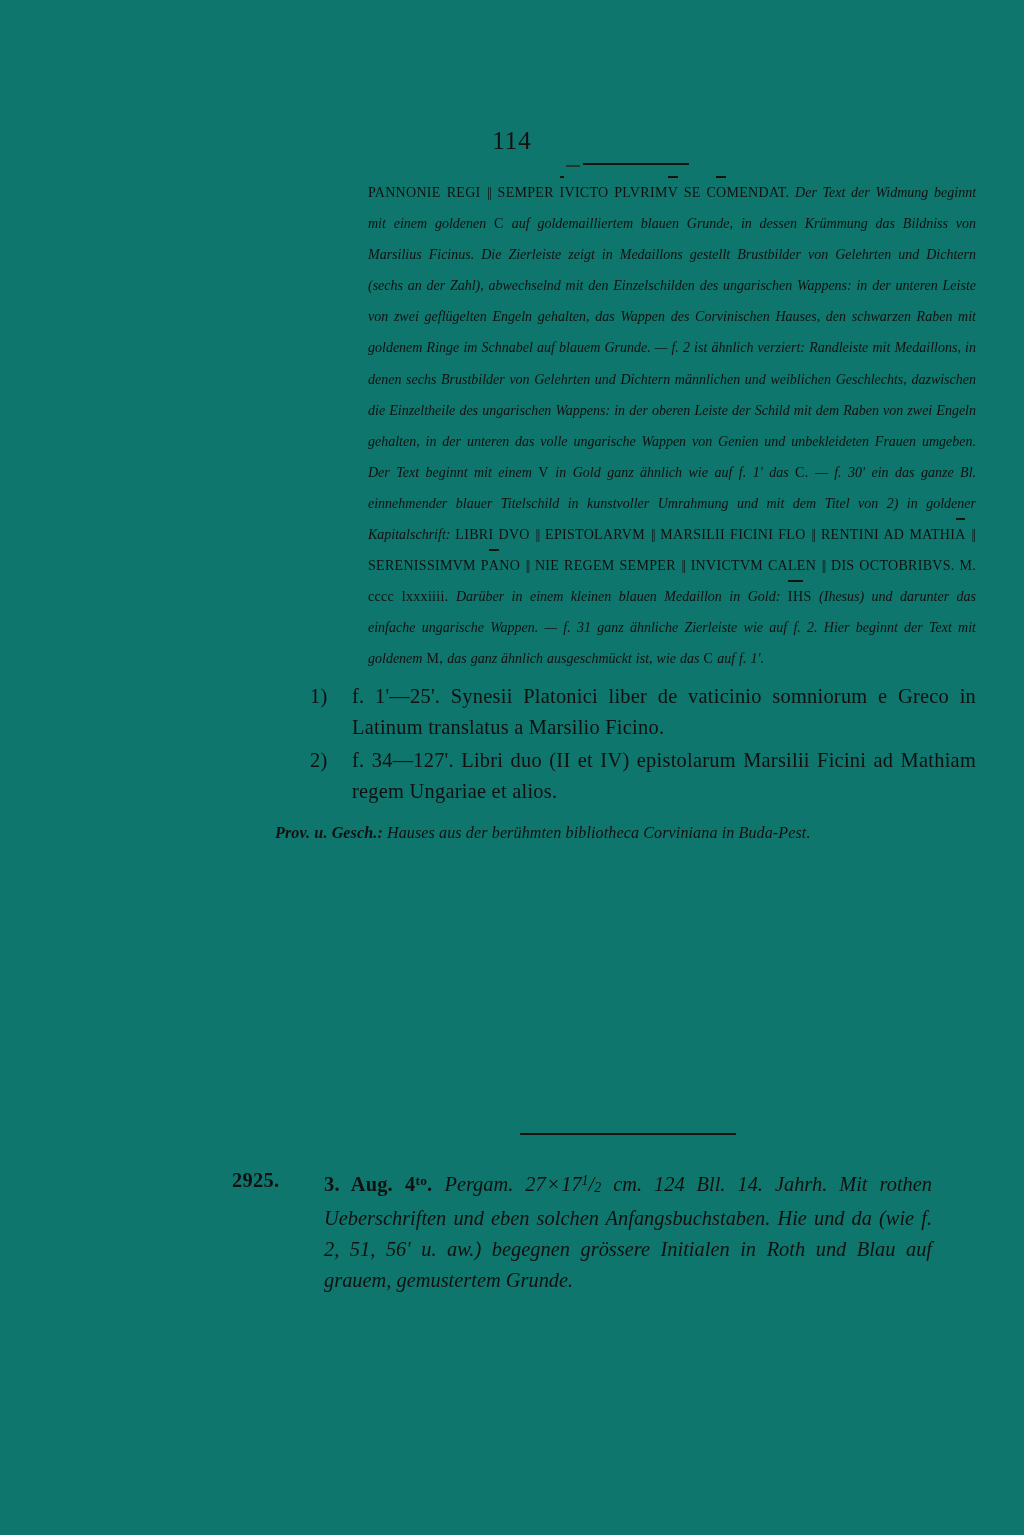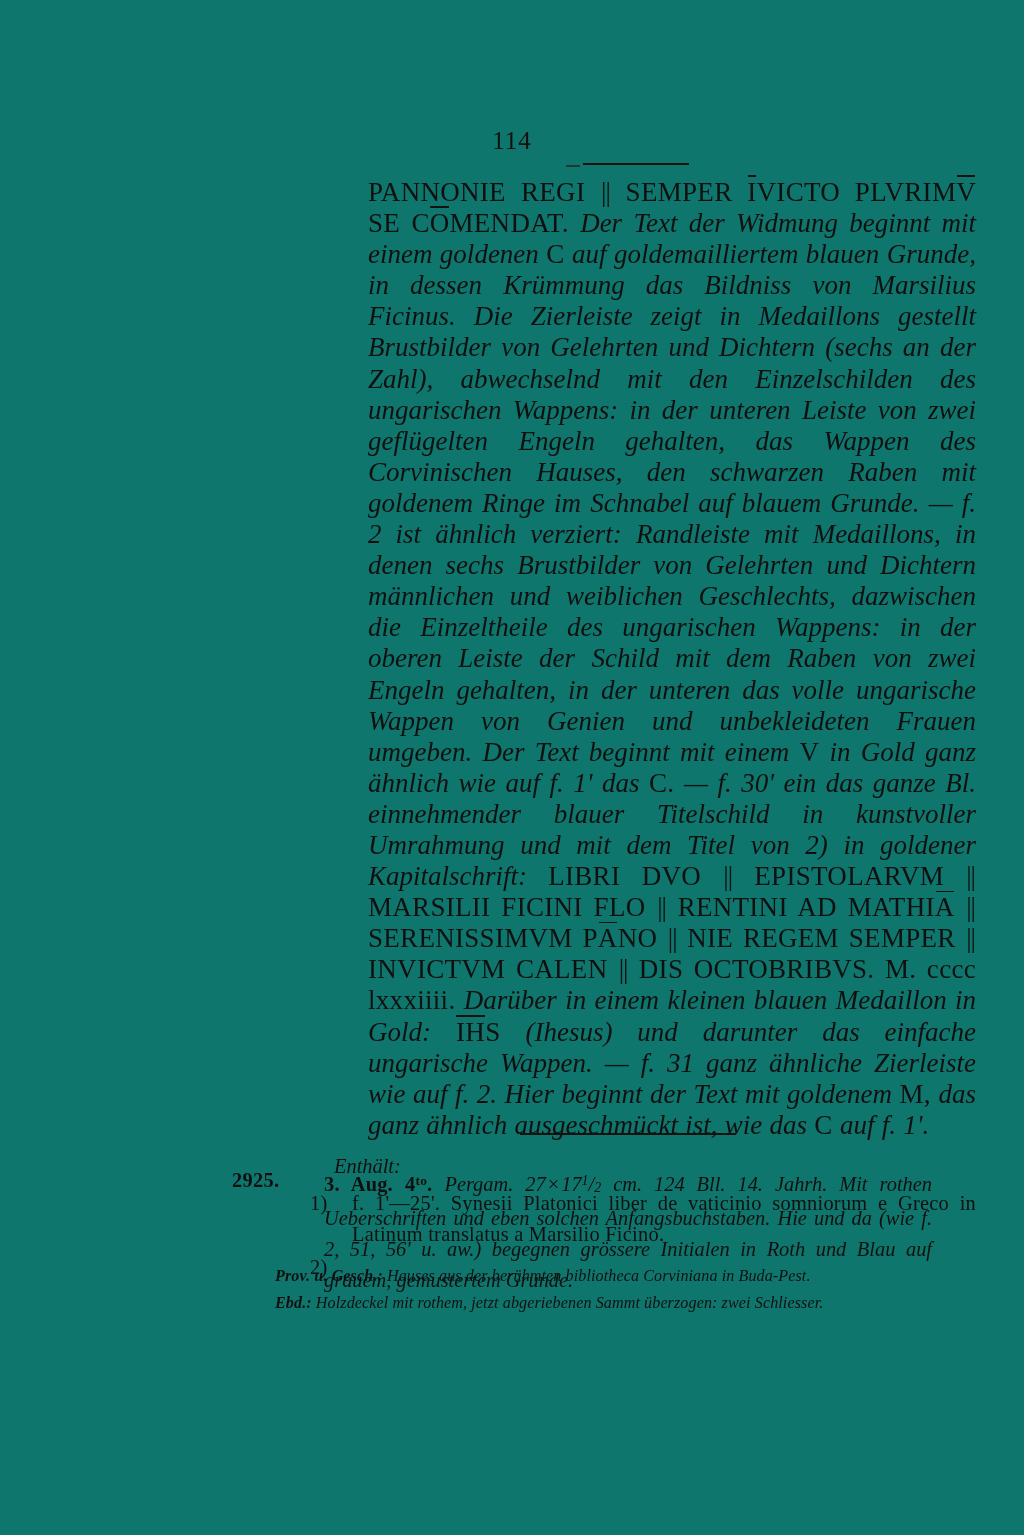--- a/index.html
+++ b/index.html
@@ -54,21 +54,21 @@
 
   
   .column {
     position: absolute;
     left: 368px;
     top: 177px;
     width: 608px;
   }
 
   .para {
-    font-size: 27px;
+    font-size: 14px;
     line-height: 31.1px;
     text-align: justify;
     text-align-last: left;
     margin: 0;
     -webkit-hyphens: none;
     hyphens: none;
     word-spacing: .5px;
   }
   
   .rom {
@@ -217,35 +217,34 @@
   <div class="header">
     <span class="folio">114</span>
   </div>
   <div class="header-rule-tick"></div>
   <div class="header-rule"></div>
 
   <div class="column">
 
     <p class="para"><span class="caps">PANNONIE REGI</span> <span class="brk">||</span> <span class="caps">SEMPER</span> <span class="caps"><span class="mac">I</span>VICTO</span> <span class="caps">PLVRIM<span class="mac">V</span></span> <span class="caps">SE</span> <span class="caps">C<span class="mac">O</span>MENDAT.</span> <span class="it">Der Text der Widmung beginnt mit einem goldenen</span> <span class="rom">C</span> <span class="it">auf goldemailliertem blauen Grunde, in dessen Krümmung das Bildniss von Marsilius Ficinus. Die Zierleiste zeigt in Medaillons gestellt Brustbilder von Gelehrten und Dichtern (sechs an der Zahl), abwechselnd mit den Einzelschilden des ungarischen Wappens: in der unteren Leiste von zwei geflügelten Engeln gehalten, das Wappen des Corvinischen Hauses, den schwarzen Raben mit goldenem Ringe im Schnabel auf blauem Grunde. — f. 2 ist ähnlich verziert: Randleiste mit Medaillons, in denen sechs Brustbilder von Gelehrten und Dichtern männlichen und weiblichen Geschlechts, dazwischen die Einzeltheile des ungarischen Wappens: in der oberen Leiste der Schild mit dem Raben von zwei Engeln gehalten, in der unteren das volle ungarische Wappen von Genien und unbekleideten Frauen umgeben. Der Text beginnt mit einem</span> <span class="rom">V</span> <span class="it">in Gold ganz ähnlich wie auf f. 1' das</span> <span class="rom">C.</span> <span class="it">— f. 30' ein das ganze Bl. einnehmender blauer Titelschild in kunstvoller Umrahmung und mit dem Titel von 2) in goldener Kapitalschrift:</span> <span class="caps">LIBRI DVO</span> <span class="brk">||</span> <span class="caps">EPISTOLARVM</span> <span class="brk">||</span> <span class="caps">MARSILII FICINI FLO</span> <span class="brk">||</span> <span class="caps">RENTINI AD MATHI<span class="mac">A</span></span> <span class="brk">||</span> <span class="caps">SERENISSIMVM P<span class="mac">A</span>NO</span> <span class="brk">||</span> <span class="caps">NIE REGEM SEMPER</span> <span class="brk">||</span> <span class="caps">INVICTVM CALEN</span> <span class="brk">||</span> <span class="caps">DIS OCTOBRIBVS. M. cccc lxxxiiii.</span> <span class="it">Darüber in einem kleinen blauen Medaillon in Gold:</span> <span class="rom"><span class="mac mac-wide">IH</span>S</span> <span class="it">(Ihesus) und darunter das einfache ungarische Wappen. — f. 31 ganz ähnliche Zierleiste wie auf f. 2. Hier beginnt der Text mit goldenem</span> <span class="rom">M,</span> <span class="it">das ganz ähnlich ausgeschmückt ist, wie das</span> <span class="rom">C</span> <span class="it">auf f. 1'.</span></p>
 
-    <div class="enthaelt">Enthält:</div>
 
     <ul class="itemlist">
       <li class="item">
         <span class="item-marker">1)</span>
         <span>f. 1'—25'. Synesii Platonici liber de vaticinio somniorum e Greco in Latinum translatus a Marsilio Ficino.</span>
       </li>
       <li class="item">
         <span class="item-marker">2)</span>
+        <span>f. 34—127'. Libri duo (II et IV) epistolarum Marsilii Ficini ad Mathiam regem Ungariae et alios.</span>
       </li>
     </ul>
 
     <p class="note"><span class="note-label">Prov. u. Gesch.:</span> <span>Hauses aus der berühmten bibliotheca Corviniana in Buda-Pest.</span></p>
 
-    <p class="note"><span class="note-label">Ebd.:</span> <span>Holzdeckel mit rothem, jetzt abgeriebenen Sammt überzogen: zwei Schliesser.</span></p>
 
   </div>
 
   <div class="entry-rule"></div>
 
   <div class="entry">
     <div class="entry-number">2925.</div>
     <div class="entry-body"><span class="entry-head"><span>3. Aug. 4</span><sup class="sup">to</sup><span>.</span></span> <span class="it">Pergam. 27</span><span class="times">×</span><span class="it">17</span><span class="frac"><span class="num">1</span>/<span class="den">2</span></span> <span class="it">cm. 124 Bll. 14. Jahrh. Mit rothen Ueberschriften und eben solchen Anfangsbuchstaben. Hie und da (wie f. 2, 51, 56' u. aw.) begegnen grössere Initialen in Roth und Blau auf grauem, gemustertem Grunde.</span></div>
   </div>
 

